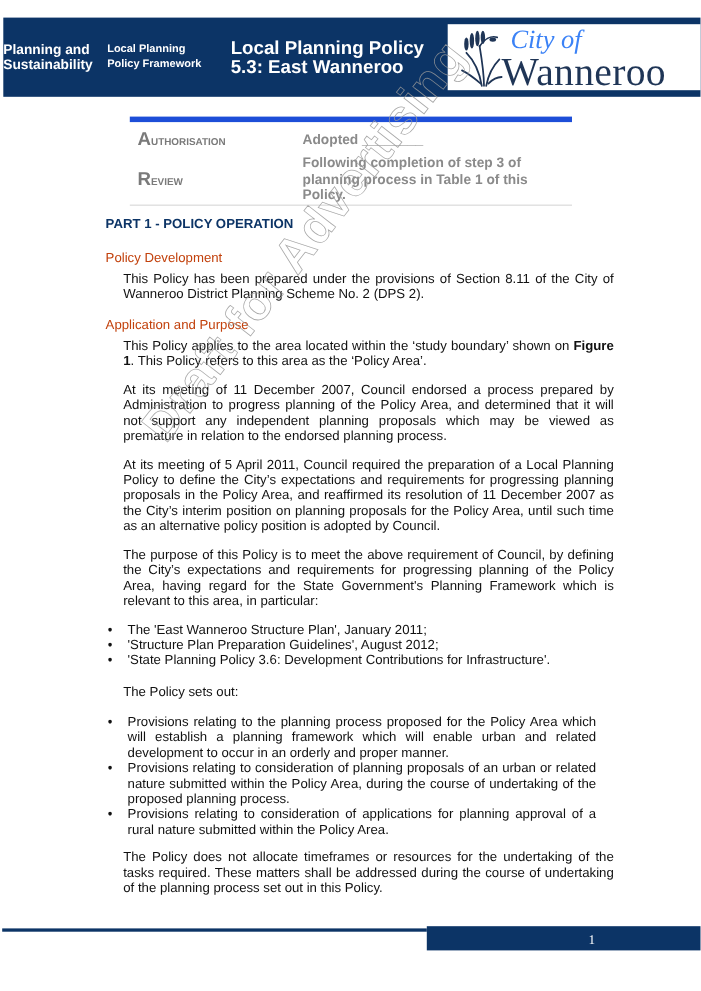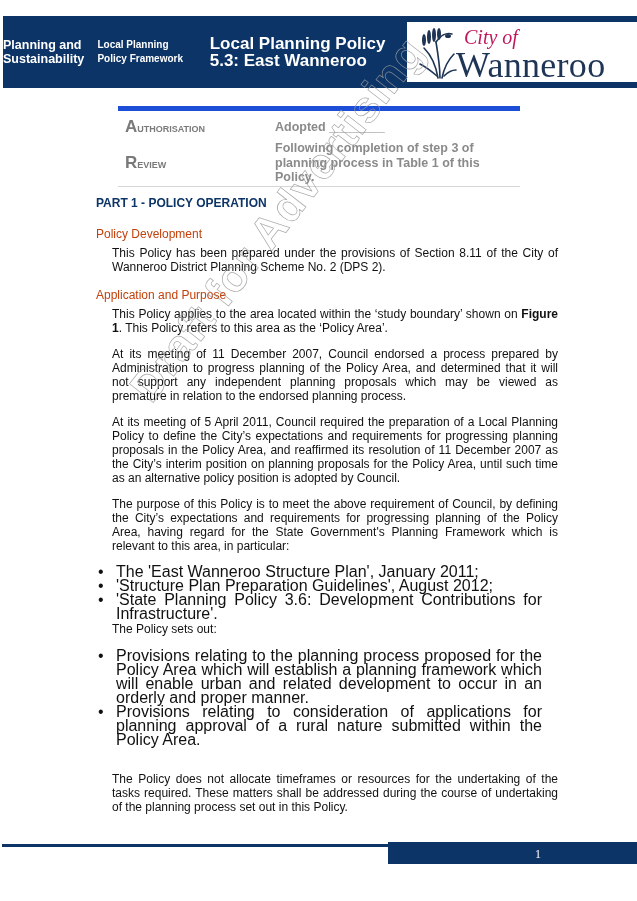--- a/index.html
+++ b/index.html
@@ -4,36 +4,36 @@
 <style>
   html, body { margin:0; padding:0; background:#ffffff; }
   body { width:637px; height:901px; position:relative; overflow:hidden; font-family:"Liberation Sans", sans-serif; color:#111; }
   .header-bar { position:absolute; left:3px; top:16px; width:634px; height:72px; background:#0c3466; }
   .header-text { position:absolute; left:3px; top:16px; width:402px; height:72px; display:flex; flex-direction:row; align-items:center; justify-content:center; color:#ffffff; font-weight:bold; }
   .header-text .l1 { font-size:12.5px; line-height:14px; }
   .header-text .l2 { font-size:10px; line-height:14px; }
   .header-text .l3 { font-size:17px; line-height:17px;padding-left:20px; }
   .logo-box { position:absolute; left:407px; top:22px; width:230px; height:60px; background:#ffffff; }
   .logo-plant { position:absolute; left:418px; top:26px; width:40px; height:54px; }
-  .logo-city { position:absolute; left:464px; top:22px; font-family:"Liberation Serif", serif; font-size:20px; color:#be185d; line-height:30px; }
+  .logo-city { position:absolute; left:464px; top:22px; font-family:"Liberation Serif", serif; font-size:24px; color:#3b82f6; line-height:30px; }
   .logo-wanneroo { position:absolute; left:456px; top:48px; font-family:"Liberation Serif", serif; font-size:36px; color:#1f3556; line-height:34px; letter-spacing:0.3px; }
 
   .meta-table { position:absolute; left:118px; top:106px; width:402px; border-top:5px solid #1d4ed8; border-bottom:1px solid #d6d6d6; }
   .meta-row { display:flex; }
   .meta-label { width:150px; padding-left:7px; color:#7a7a7a; font-size:13px; font-variant:small-caps; font-weight:bold; }
   .meta-label .cap { font-size:17px; }
   .meta-value { color:#8a8a8a; font-weight:bold; font-size:12.5px; line-height:14.5px; width:230px; }
   .row1 { height:26px; align-items:center; padding-top:3px; }
   .row2 { height:46px; align-items:center; }
 
   .part-heading { position:absolute; left:96px; top:196px; font-size:12px; font-weight:bold; color:#0c3466; }
   .body { position:absolute; left:112px; top:0; width:446px; font-size:12px; line-height:14px; text-align:justify; }
   .subhead { position:absolute; left:96px; font-size:12px; font-weight:normal; color:#c2410c; }
   p { margin:0; }
-  ul.bullets { position:absolute; left:96px; width:446px; margin:0; padding:0; list-style:none; font-size:16px; line-height:14px; }
+  ul.bullets { position:absolute; left:96px; width:446px; margin:0; padding:0; list-style:none; font-size:12px; line-height:14px; }
   ul.bullets li { position:relative; padding-left:20px; text-align:justify; }
   ul.bullets li::before { content:"\2022"; position:absolute; left:2px; top:0; }
 
   .watermark { position:absolute; left:120px; top:380px; transform:rotate(-52deg); transform-origin:left top; font-size:44px; font-weight:bold; color:transparent; -webkit-text-stroke:0.7px #9a9a9a; white-space:nowrap; pointer-events:none; letter-spacing:1px; opacity:0.85; }
 
   .footer-line { position:absolute; left:2px; top:844px; width:386px; height:3px; background:#0c3466; }
   .footer-block { position:absolute; left:388px; top:842px; width:249px; height:22px; background:#0c3466; }
   .page-num { position:absolute; left:388px; top:842px; width:300px; height:22px; line-height:24px; text-align:center; color:#ffffff; font-family:"Liberation Serif", serif; font-size:12px; }
 </style>
 </head>
@@ -91,20 +91,21 @@
 <ul class="bullets" style="top:565px;">
   <li>The 'East Wanneroo Structure Plan', January 2011;</li>
   <li>'Structure Plan Preparation Guidelines', August 2012;</li>
   <li>'State Planning Policy 3.6: Development Contributions for Infrastructure'.</li>
 </ul>
 
 <p class="body" style="top:622px;">The Policy sets out:</p>
 
 <ul class="bullets" style="top:649px;">
   <li>Provisions relating to the planning process proposed for the Policy Area which will establish a planning framework which will enable urban and related development to occur in an orderly and proper manner.</li>
+  <li>Provisions relating to consideration of planning proposals of an urban or related nature submitted within the Policy Area, during the course of undertaking of the proposed planning process.</li>
   <li>Provisions relating to consideration of applications for planning approval of a rural nature submitted within the Policy Area.</li>
 </ul>
 
 <p class="body" style="top:772px;">The Policy does not allocate  timeframes or resources for the undertaking of the tasks required.  These matters shall be addressed during the course of undertaking of the planning process set out in this Policy.</p>
 
 <div class="watermark">Draft for Advertising</div>
 
 <div class="footer-line"></div>
 <div class="footer-block"></div>
 <div class="page-num">1</div>

